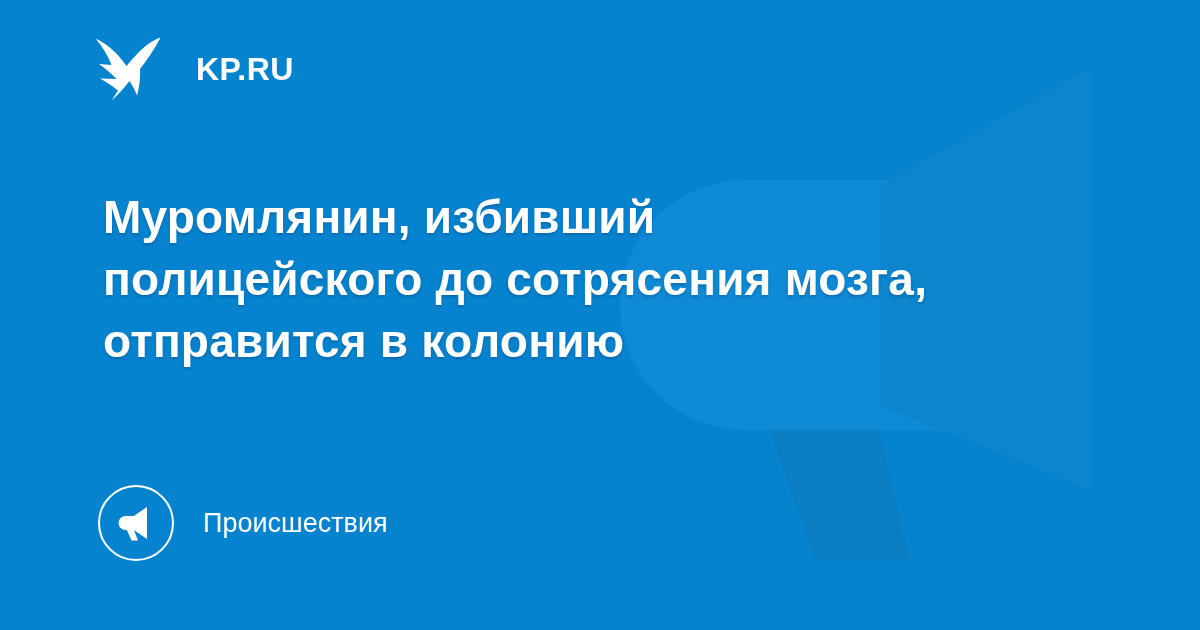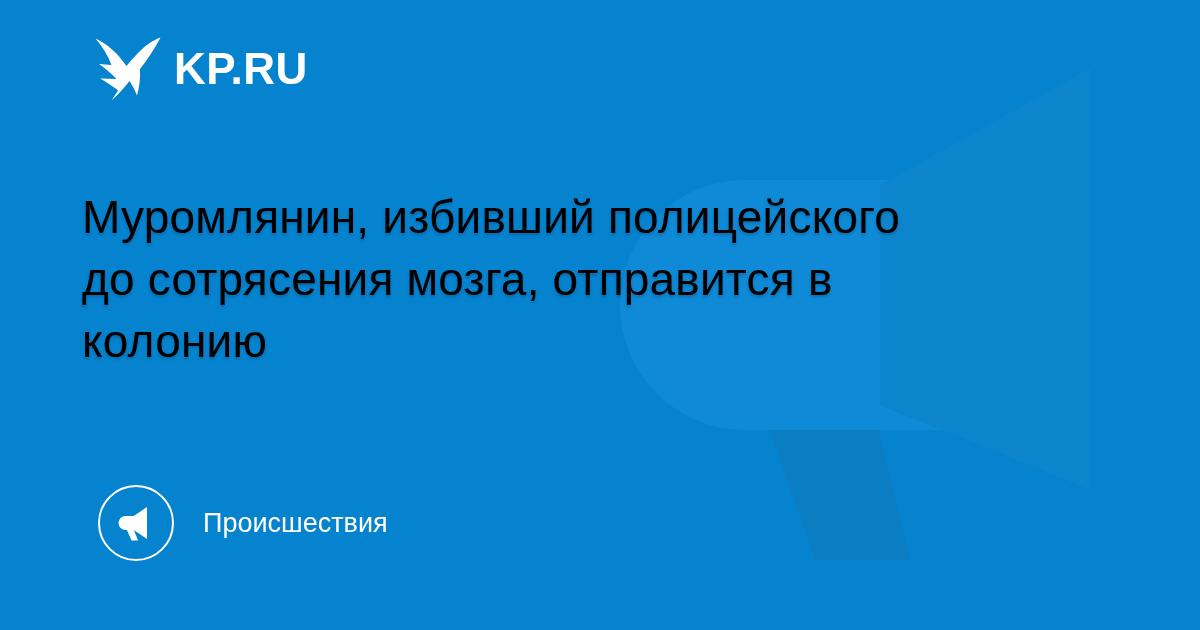--- a/index.html
+++ b/index.html
@@ -41,39 +41,39 @@
     align-items: center;
     height: 70px;
   }
   .brand-mark {
     width: 76px;
     height: 72px;
     display: block;
     flex: 0 0 auto;
   }
   .brand-name {
-    margin-left: 8px;
+    margin-left: 30px;
     color: #ffffff;
-    font-size: 44px;
+    font-size: 32px;
     font-weight: bold;
     letter-spacing: 0.5px;
     line-height: 1;
     white-space: nowrap;
   }
 
   
   .headline {
     position: absolute;
-    left: 82px;
+    left: 103px;
     top: 186px;
     width: 880px;
     margin: 0;
-    color: #000000;
+    color: #ffffff;
     font-size: 46px;
-    font-weight: normal;
+    font-weight: bold;
     line-height: 62px;
     letter-spacing: 0.2px;
     text-shadow: 0 2px 3px rgba(0, 40, 80, 0.28);
   }
 
   
   .rubric {
     position: absolute;
     left: 98px;
     top: 484px;

